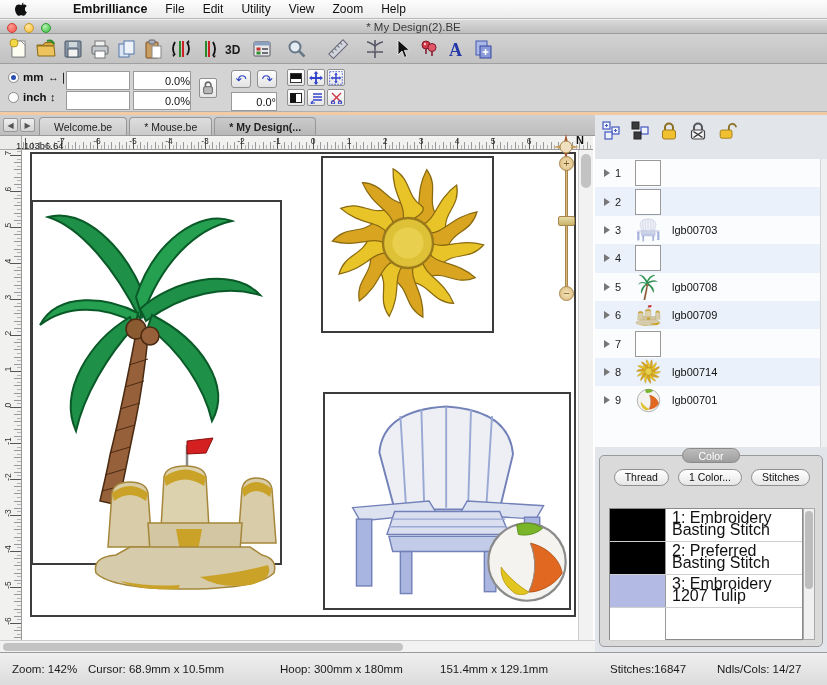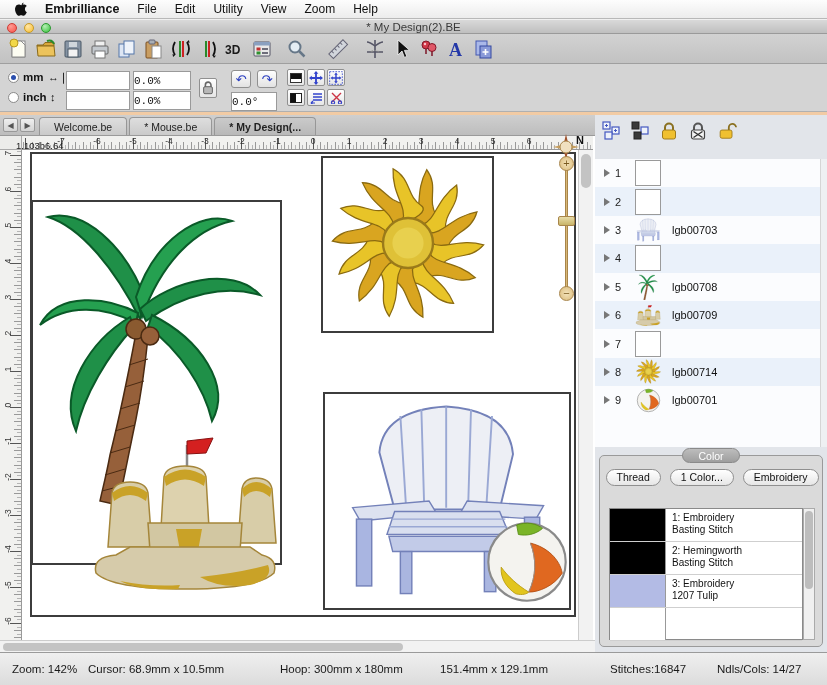--- a/index.html
+++ b/index.html
@@ -1,21 +1,21 @@
 <!DOCTYPE html>
 <html><head>
 <meta charset="utf-8">
 <style>
   * { margin:0; padding:0; box-sizing:border-box; }
   html,body { width:827px; height:685px; font-family:"Liberation Sans","DejaVu Sans",sans-serif; background:#000; }
   .screen { position:relative; width:827px; height:685px; background:#e8e8e8; overflow:hidden; }
 
   
   .menubar { position:absolute; left:0; top:0; width:827px; height:19px; background:linear-gradient(#fdfdfd,#ececec); border-bottom:1px solid #b8b8b8; display:flex; align-items:center; gap:18px; padding-left:14px; font-size:12px; color:#111; }
-  .menubar .app { font-weight:bold; font-size:12.5px; }
+  .menubar .app { font-weight:bold; font-size:12.5px;margin-left:28px; }
   .apple-logo { width:13px; height:14px; display:inline-block; }
 
   
   .titlebar { position:absolute; left:0; top:19px; width:827px; height:15px; background:linear-gradient(#d9d9d9,#bfbfbf); border-top:1px solid #f0f0f0; border-bottom:1px solid #9a9a9a; }
   .tl { position:absolute; top:3px; width:10px; height:10px; border-radius:50%; }
   .tl.red { left:7px; background:radial-gradient(circle at 35% 30%, #ff9b93,#f75349); border:1px solid #ce3a34; }
   .tl.yellow { left:24px; background:radial-gradient(circle at 35% 30%, #ffe6a8,#f8bd2e); border:1px solid #c79a26; }
   .tl.green { left:41px; background:radial-gradient(circle at 35% 30%, #b6efb4,#35c13a); border:1px solid #2a9a2e; }
   .title-text { position:absolute; left:0; right:0; top:1px; text-align:center; font-size:11.5px; color:#3a3a3a; }
 
@@ -25,21 +25,21 @@
   .tbtn svg { display:block; }
   .gap8 { margin-left:8px; } .gap14 { margin-left:14px; } .gap10 { margin-left:10px; }
 
   
   .formatbar { position:absolute; left:0; top:64px; width:827px; height:48px; background:#d4d4d4; border-bottom:1px solid #b0b0b0; font-size:11px; }
   .peach { position:absolute; left:0; top:112px; width:827px; height:3px; background:#f2cba4; }
   .radio { position:absolute; width:11px; height:11px; border-radius:50%; background:#fff; border:1px solid #8a8a8a; }
   .radio.sel::after { content:""; position:absolute; left:2px; top:2px; width:5px; height:5px; border-radius:50%; background:#2b4fae; }
   .flabel { position:absolute; color:#111; font-size:11.5px; font-weight:bold; }
   .dimicon { position:absolute; font-size:11px; font-weight:bold; color:#111; }
-  .field { position:absolute; height:19px; background:#fff; border:1px solid #9a9a9a; font-size:11px; text-align:left; line-height:14px; color:#111;font-family:Liberation Mono, monospace; }
+  .field { position:absolute; height:19px; background:#fff; border:1px solid #9a9a9a; font-size:11px; text-align:right; line-height:14px; color:#111; }
   .fbtn { position:absolute; width:20px; height:18px; background:linear-gradient(#fff,#e2e2e2); border:1px solid #909090; border-radius:3px; display:flex; align-items:center; justify-content:center; color:#2b3fc0; font-size:13px; }
   .sqbtn { position:absolute; width:18px; height:17px; background:linear-gradient(#fff,#e6e6e6); border:1px solid #909090; border-radius:2px; display:flex; align-items:center; justify-content:center; }
 
   
   .main { position:absolute; left:0; top:115px; width:827px; height:537px; display:flex; }
   .canvas-region { position:relative; width:595px; height:537px; background:#fff; border-right:1px solid #9a9a9a; }
 
   
   .tabbar { position:absolute; left:0; top:0; width:595px; height:21px; background:linear-gradient(#cfcfcf,#bdbdbd); border-bottom:1px solid #9a9a9a; display:flex; align-items:flex-end; }
   .tab-arrows { display:flex; gap:2px; margin:0 4px 3px 3px; }
@@ -102,21 +102,21 @@
 
   
   .color-tab { position:absolute; left:50%; top:333px; transform:translateX(-50%); width:58px; height:15px; background:linear-gradient(#bdbdbd,#9e9e9e); border:1px solid #8a8a8a; border-radius:8px; color:#fff; font-size:10.5px; text-align:center; line-height:14px; z-index:3; }
   .color-panel { position:absolute; left:4px; top:340px; width:224px; height:192px; background:#dadada; border:1px solid #9a9a9a; border-radius:5px; }
   .cbtn-row { position:absolute; left:0; top:13px; width:224px; display:flex; justify-content:center; gap:9px; }
   .cbtn { height:17px; padding:0 10px; background:linear-gradient(#ffffff,#e6e6e6); border:1px solid #8f8f8f; border-radius:9px; font-size:10.5px; line-height:15px; color:#111; }
   .chint { position:absolute; left:0; top:37px; width:224px; text-align:center; font-size:10.5px; color:#111; }
   .color-list { position:absolute; left:9px; top:52px; width:194px; height:132px; background:#fff; border:1px solid #8a8a8a; }
   .color-row { height:33px; display:flex; border-bottom:1px solid #cfcfcf; }
   .swatch { width:56px; border-right:1px solid #999; }
-  .cinfo { padding:3px 0 0 6px; font-size:10px; line-height:12px; color:#111; }
+  .cinfo { padding:3px 0 0 6px; font-size:16px; line-height:12px; color:#111; }
   .clist-scroll { position:absolute; left:203px; top:52px; width:12px; height:132px; background:#f0f0f0; border:1px solid #aaa; }
   .clist-scroll .thumb { position:absolute; left:1px; top:2px; width:8px; height:78px; background:#bdbdbd; border-radius:4px; }
 
   
   .statusbar { position:absolute; left:0; top:652px; width:827px; height:33px; background:linear-gradient(#efefef,#dcdcdc); border-top:1px solid #9a9a9a; font-size:11.5px; color:#1a1a1a; }
   .statusbar span { position:absolute; top:10px; }
 </style>
 </head>
 <body>
 
@@ -622,30 +622,30 @@
           </div>
       </div>
       <div class="obj-vtrack"></div>
       <div class="splitter"></div>
 
       <div class="color-tab">Color</div>
       <div class="color-panel">
         <div class="cbtn-row">
           <span class="cbtn">Thread</span>
           <span class="cbtn">1 Color...</span>
-          <span class="cbtn">Embroidery</span>
+          <span class="cbtn">Stitches</span>
         </div>
         <div class="color-list">
           <div class="color-row">
               <span class="swatch" style="background: rgb(0, 0, 0);"></span>
               <span class="cinfo"><span>1: Embroidery</span><br><span>Basting Stitch</span></span>
             </div>
           <div class="color-row">
               <span class="swatch" style="background: rgb(0, 0, 0);"></span>
-              <span class="cinfo"><span>2: Hemingworth</span><br><span>Basting Stitch</span></span>
+              <span class="cinfo"><span>2: Preferred</span><br><span>Basting Stitch</span></span>
             </div>
           <div class="color-row">
               <span class="swatch" style="background: rgb(179, 187, 229);"></span>
               <span class="cinfo"><span>3: Embroidery</span><br><span>1207 Tulip</span></span>
             </div>
           <div class="color-row">
               <span class="swatch" style="background: rgb(255, 255, 255);"></span>
             </div>
         </div>
         <div class="clist-scroll">

